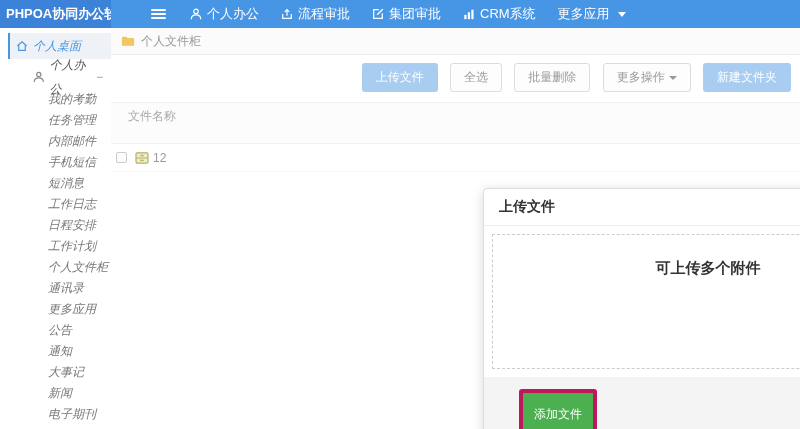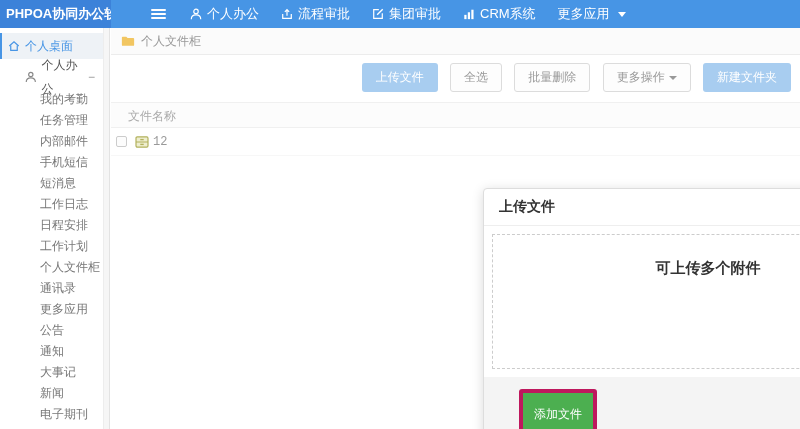--- a/index.html
+++ b/index.html
@@ -19,22 +19,22 @@
   .hamburger { margin-left:40px; width:15px; cursor:pointer; }
   .hamburger span { display:block; height:2px; background:#fff; margin:2px 0; border-radius:1px; }
   .nav-items { display:flex; align-items:center; margin-left:24px; }
   .nav-item { display:flex; align-items:center; color:#fff; font-size:13px;
     margin-right:22px; cursor:pointer; white-space:nowrap; }
   .nav-item svg { margin-right:5px; }
   .caret-down { width:0; height:0; border-left:4px solid transparent;
     border-right:4px solid transparent; border-top:5px solid #fff; margin-left:8px; }
 
   
-  .sidebar { position:absolute; top:28px; left:0; width:110px; bottom:0;
-    background:#fff; border-right:1px solid #e3e3e3; }
+  .sidebar { position:absolute; top:28px; left:8px; width:110px; bottom:0;
+    background:#fff; border-right:1px solid #e3e3e3;font-style:italic; }
   .side-scroll { position:absolute; top:0; right:0; width:6px; height:100%;
     background:#f6f6f6; border-left:1px solid #ededed; }
   .side-active { margin-top:5px; height:26px; line-height:26px; background:#eef2f6;
     border-left:2px solid #4795e5; color:#4795e5; display:flex; align-items:center;
     padding-left:6px; cursor:pointer; }
   .side-active svg { margin-right:5px; }
   .side-parent { height:24px; line-height:24px; display:flex; align-items:center;
     padding-left:25px; color:#555; cursor:pointer; margin-top:6px; }
   .side-parent svg { margin-right:5px; }
   .side-parent .indicator, .side-sub .indicator { margin-left:auto; margin-right:14px; color:#999; }
@@ -46,24 +46,24 @@
   .breadcrumb-bar { height:27px; background:#fbfbfb; border-bottom:1px solid #ececec;
     display:flex; align-items:center; padding-left:10px; color:#999; }
   .breadcrumb-bar svg { margin-right:6px; }
   .toolbar { padding:8px 0 8px 7px;text-align:right; }
   .btn { display:inline-block; font-size:12px; padding:5px 13px; border-radius:3px;
     margin-right:9px; cursor:pointer; border:1px solid transparent; vertical-align:middle; }
   .btn-primary-light { background:#a8cdf0; color:#fff; }
   .btn-default { background:#fdfdfd; border-color:#dcdcdc; color:#999; }
   .btn .caret-gray { display:inline-block; width:0; height:0; border-left:4px solid transparent;
     border-right:4px solid transparent; border-top:4px solid #999; margin-left:4px; vertical-align:middle; }
-  .table-header { height:26px; line-height:26px; padding-left:17px; color:#aaa;
+  .table-header { height:42px; line-height:26px; padding-left:17px; color:#aaa;
     background:#fcfcfc; border-top:1px solid #f0f0f0; border-bottom:1px solid #f0f0f0; margin-top:2px; }
   .file-row { height:28px; display:flex; align-items:center; padding-left:5px;
-    border-bottom:1px solid #f7f7f7; color:#999; cursor:pointer;font-family:Liberation Mono, monospace; }
+    border-bottom:1px solid #f7f7f7; color:#999; cursor:pointer; }
   .checkbox { width:11px; height:11px; border:1px solid #ccc; background:#fcfcfc;
     border-radius:2px; margin-right:8px; cursor:pointer; }
   .file-row svg { margin-right:4px; }
 
   
   .modal { position:absolute; left:483px; top:188px; width:450px; height:260px;
     background:#fff; border:1px solid #ddd; border-radius:4px;
     box-shadow:0 2px 12px rgba(0,0,0,0.15); z-index:10; }
   .modal-header { padding:9px 15px; border-bottom:1px solid #eee; }
   .modal-title { font-size:14px; font-weight:bold; color:#333; }

